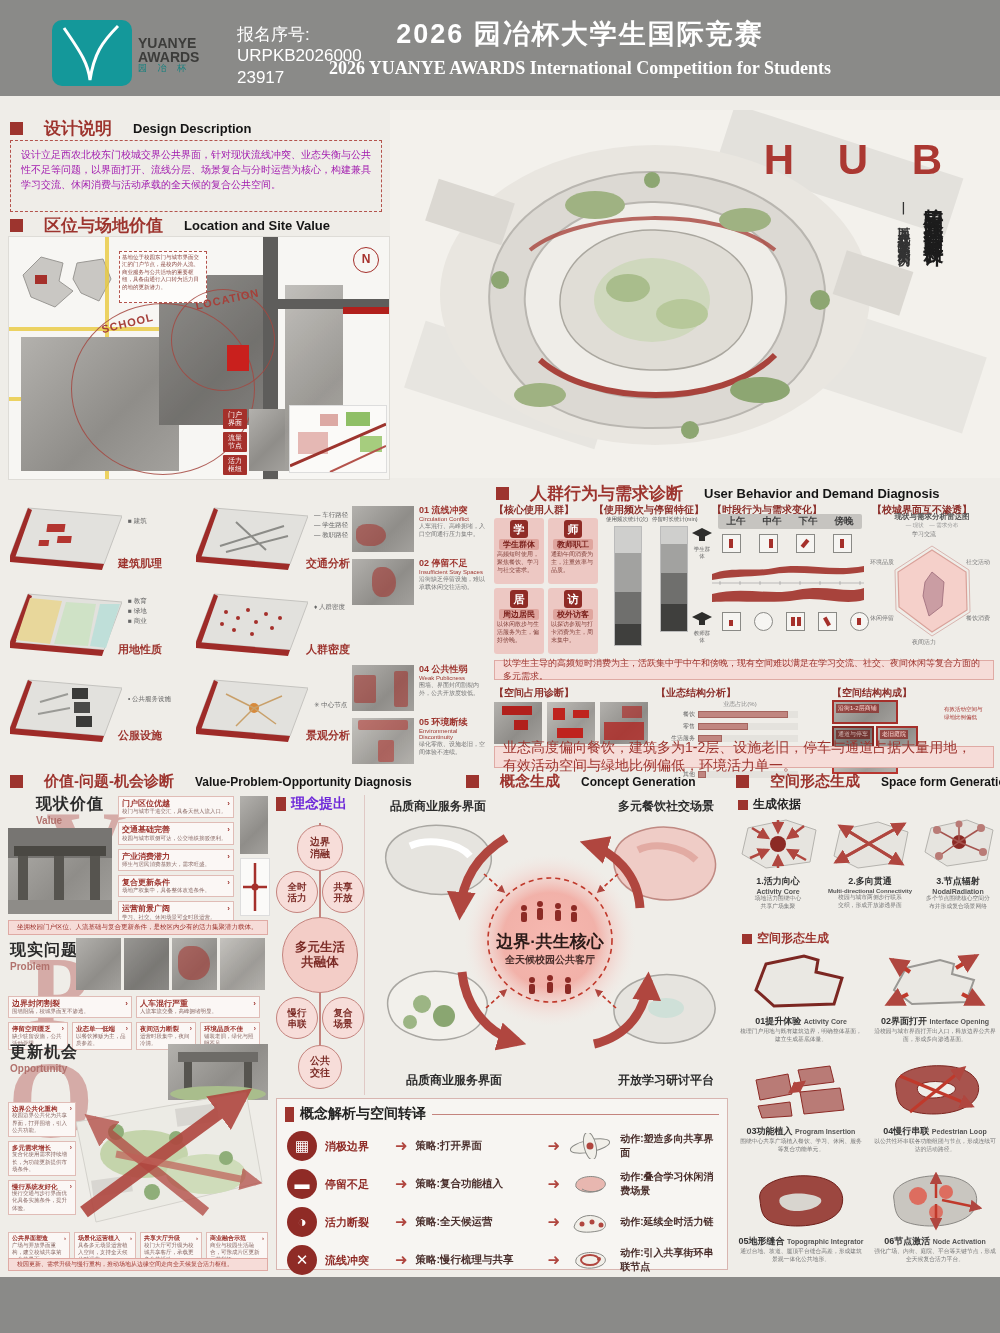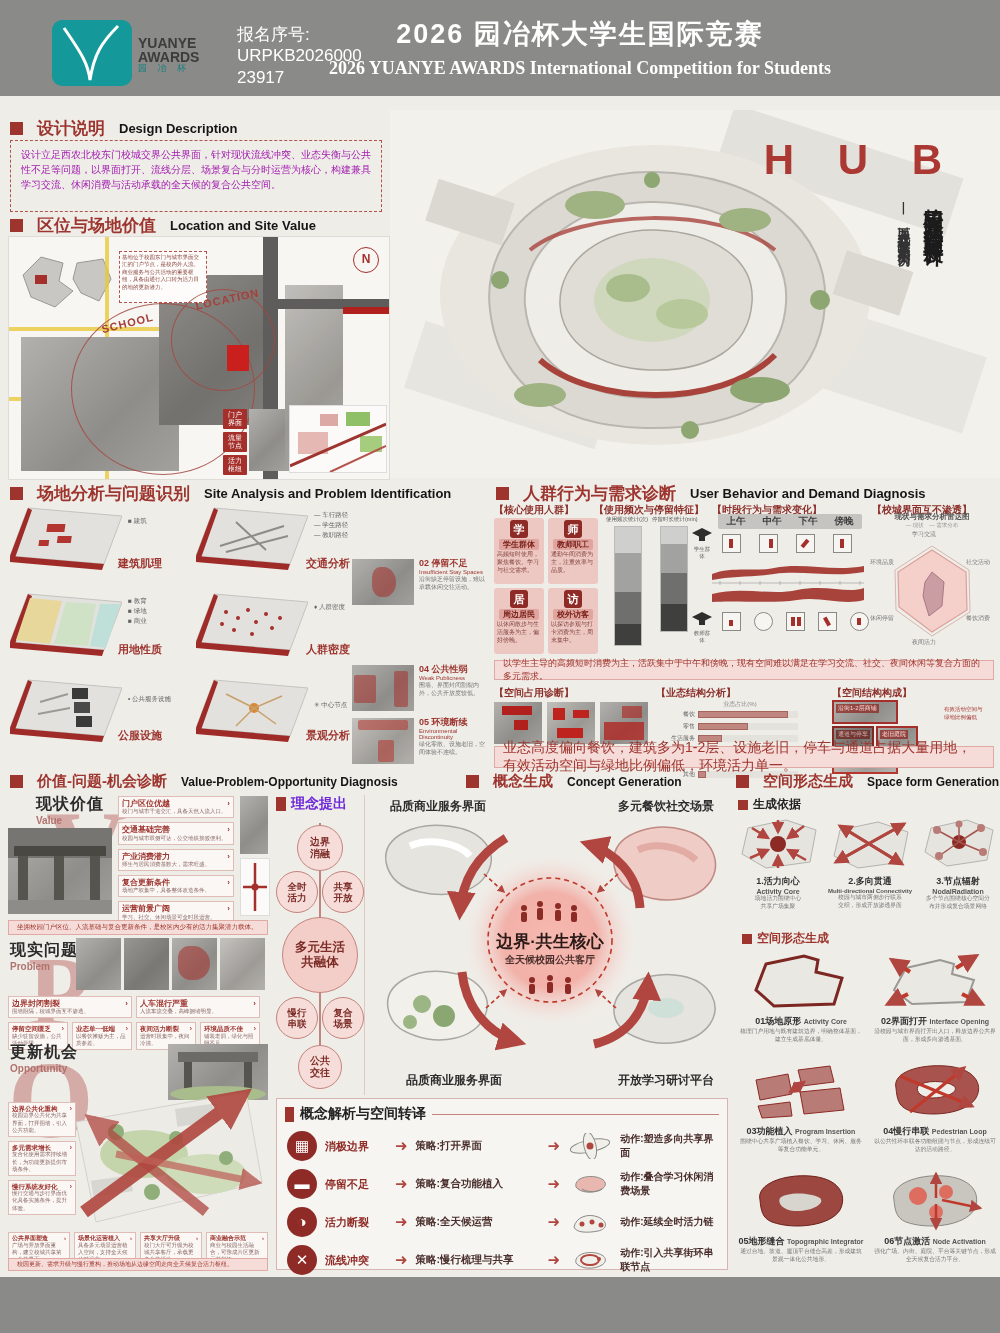--- a/index.html
+++ b/index.html
@@ -9,21 +9,21 @@
   .b{font-weight:bold}
   .pre{white-space:pre-line}
   
   .hbar{left:0;width:1000px;background:#8a8a88}
   .logo-box{background:#14989a;border-radius:10px}
   .brand{color:#3c3c3a;line-height:1.0}
   .regtxt{color:#fff;font-size:17px;line-height:1.25}
   .htitle-cn{color:#fff;font-size:27px;font-weight:bold;letter-spacing:2px;text-align:center}
   .htitle-en{color:#fff;font-size:18px;font-weight:bold;font-family:"Liberation Serif",serif;text-align:center}
   
-  .secH{position:absolute;display:flex;align-items:center;gap:14px;white-space:nowrap}
+  .secH{position:absolute;display:flex;align-items:center;gap:21px;white-space:nowrap}
   .secH .sq{width:13px;height:13px;background:#9d342e;flex:0 0 auto}
   .secH .cn{font-size:17px;font-weight:bold;color:#9d342e}
   .secH .en{font-size:13px;font-weight:bold;color:#151515}
   .blab{position:absolute;font-size:10px;font-weight:bold;color:#8c2f2a;white-space:nowrap}
   .pinkbar{position:absolute;background:#f6dcd8;border:1px solid #dfaaa4;color:#9d342e;
            display:flex;align-items:center;padding:0 8px;box-sizing:border-box}
   
   .descbox{border:1px dashed #b4534c;color:#a21caf;font-size:10px;line-height:1.5;
            padding:6px 10px;box-sizing:border-box;text-align:justify}
   
@@ -216,25 +216,20 @@
       <circle cx="262" cy="70" r="8" fill="#8da672"></circle>
         <circle cx="300" cy="320" r="9" fill="#8da672"></circle>
       <rect x="448" y="150" width="70" height="46" fill="#dbd8d2" transform="rotate(18 483 173)"></rect>
       <rect x="40" y="80" width="80" height="44" fill="#dbd8d2" transform="rotate(18 80 102)"></rect>
     </svg>
     <div class="abs hub" style="right:42px;top:26px">H U B</div>
     <div class="abs vtxt" style="right:52px;top:82px;height:280px;font-size:20px;letter-spacing:3px">校园东门复合公共空间更新设计</div>
     <div class="abs vtxt" style="right:88px;top:92px;height:280px;font-size:12.5px;letter-spacing:2px;color:#333">—以西北农林科技大学北校东门为例</div>
   </div>
 
-  <div class="secH" style="left:10px;top:482px">
-    <span class="sq"></span>
-    <span class="cn">场地分析与问题识别</span>
-    <span class="en">Site Analysis and Problem Identification</span>
-  </div>
 
   <div class="abs" style="left:10px;top:506px">
     <svg width="112" height="66">
       <polygon points="18,2 112,10 94,58 0,50" fill="#e2e1dd" stroke="#c4c3bf"></polygon>
       <polygon points="0,50 94,58 92,64 0,56" fill="#9e2b28"></polygon>
       <polygon points="18,2 0,50 5,52 22,4" fill="#9e2b28"></polygon>
       <rect x="40" y="18" width="18" height="8" fill="#b33530" transform="skewX(-8)"></rect>
       <rect x="52" y="30" width="14" height="7" fill="#b33530" transform="skewX(-8)"></rect>
       <rect x="34" y="34" width="10" height="6" fill="#b33530" transform="skewX(-8)"></rect>
     </svg>
@@ -311,20 +306,30 @@
       <polygon points="18,2 112,10 94,58 0,50" fill="#e2e1dd" stroke="#c4c3bf"></polygon>
       <polygon points="0,50 94,58 92,64 0,56" fill="#9e2b28"></polygon>
       <polygon points="18,2 0,50 5,52 22,4" fill="#9e2b28"></polygon>
       <circle cx="58" cy="30" r="5" fill="#d78a3c"></circle>
       <path d="M58,30 L30,16 M58,30 L86,18 M58,30 L40,48 M58,30 L80,46" stroke="#c9a06a" stroke-width="1.5"></path>
     </svg>
   </div>
   <div class="abs axleg pre" style="left:314px;top:700px">✳ 中心节点</div>
   <div class="abs axlab" style="left:306px;top:728px">景观分析</div>
 
+  <div class="prow" style="left:352px;top:506px;width:136px">
+    <div class="pph ph">
+        <div class="pblob" style="left:4px;top:18px;width:30px;height:22px"></div>
+      </div>
+    <div>
+      <div class="pno"><span>01</span> <span>流线冲突</span></div>
+      <div class="pen">Circulation Conflict</div>
+      <div class="pds">人车混行、高峰拥堵，入口空间通行压力集中。</div>
+    </div>
+  </div>
   <div class="prow" style="left:352px;top:559px;width:136px">
     <div class="pph ph">
         <div class="pblob" style="left:20px;top:8px;width:24px;height:30px"></div>
       </div>
     <div>
       <div class="pno"><span>02</span> <span>停留不足</span></div>
       <div class="pen">Insufficient Stay Spaces</div>
       <div class="pds">沿街缺乏停留设施，难以承载休闲交往活动。</div>
     </div>
   </div>
@@ -994,21 +999,21 @@
 
   <div class="subH" style="left:742px;top:930px">
     <span class="sq"></span>
     <span class="t">空间形态生成</span>
   </div>
 
   <div class="abs" style="left:738px;top:948px;width:126px;text-align:center">
     <svg width="110" height="64">
       <polygon points="20,16 58,8 72,12 70,24 96,30 88,56 28,58 10,42" fill="#eae8e3" stroke="#7c2722" stroke-width="3"></polygon>
     </svg>
-    <div class="fcap"><span>01</span><span>场地原形</span> <span class="fen">Activity Core</span></div>
+    <div class="fcap"><span>01</span><span>提升体验</span> <span class="fen">Activity Core</span></div>
     <div class="fdesc">梳理门户用地与既有建筑边界，明确整体基面，建立生成基底体量。</div>
   </div>
   <div class="abs" style="left:872px;top:948px;width:126px;text-align:center">
     <svg width="110" height="64">
       <polygon points="26,20 60,12 74,16 72,26 94,32 86,54 32,56 14,42" fill="#eae8e3" stroke="#9a9894" stroke-width="2"></polygon>
       <g stroke="#c0392b" stroke-width="4">
         <line x1="30" y1="24" x2="12" y2="12" marker-end="url(#arw)"></line>
           <line x1="76" y1="20" x2="96" y2="8" marker-end="url(#arw)"></line>
         <line x1="28" y1="46" x2="8" y2="56" marker-end="url(#arw)"></line>
           <line x1="82" y1="46" x2="102" y2="56" marker-end="url(#arw)"></line>

